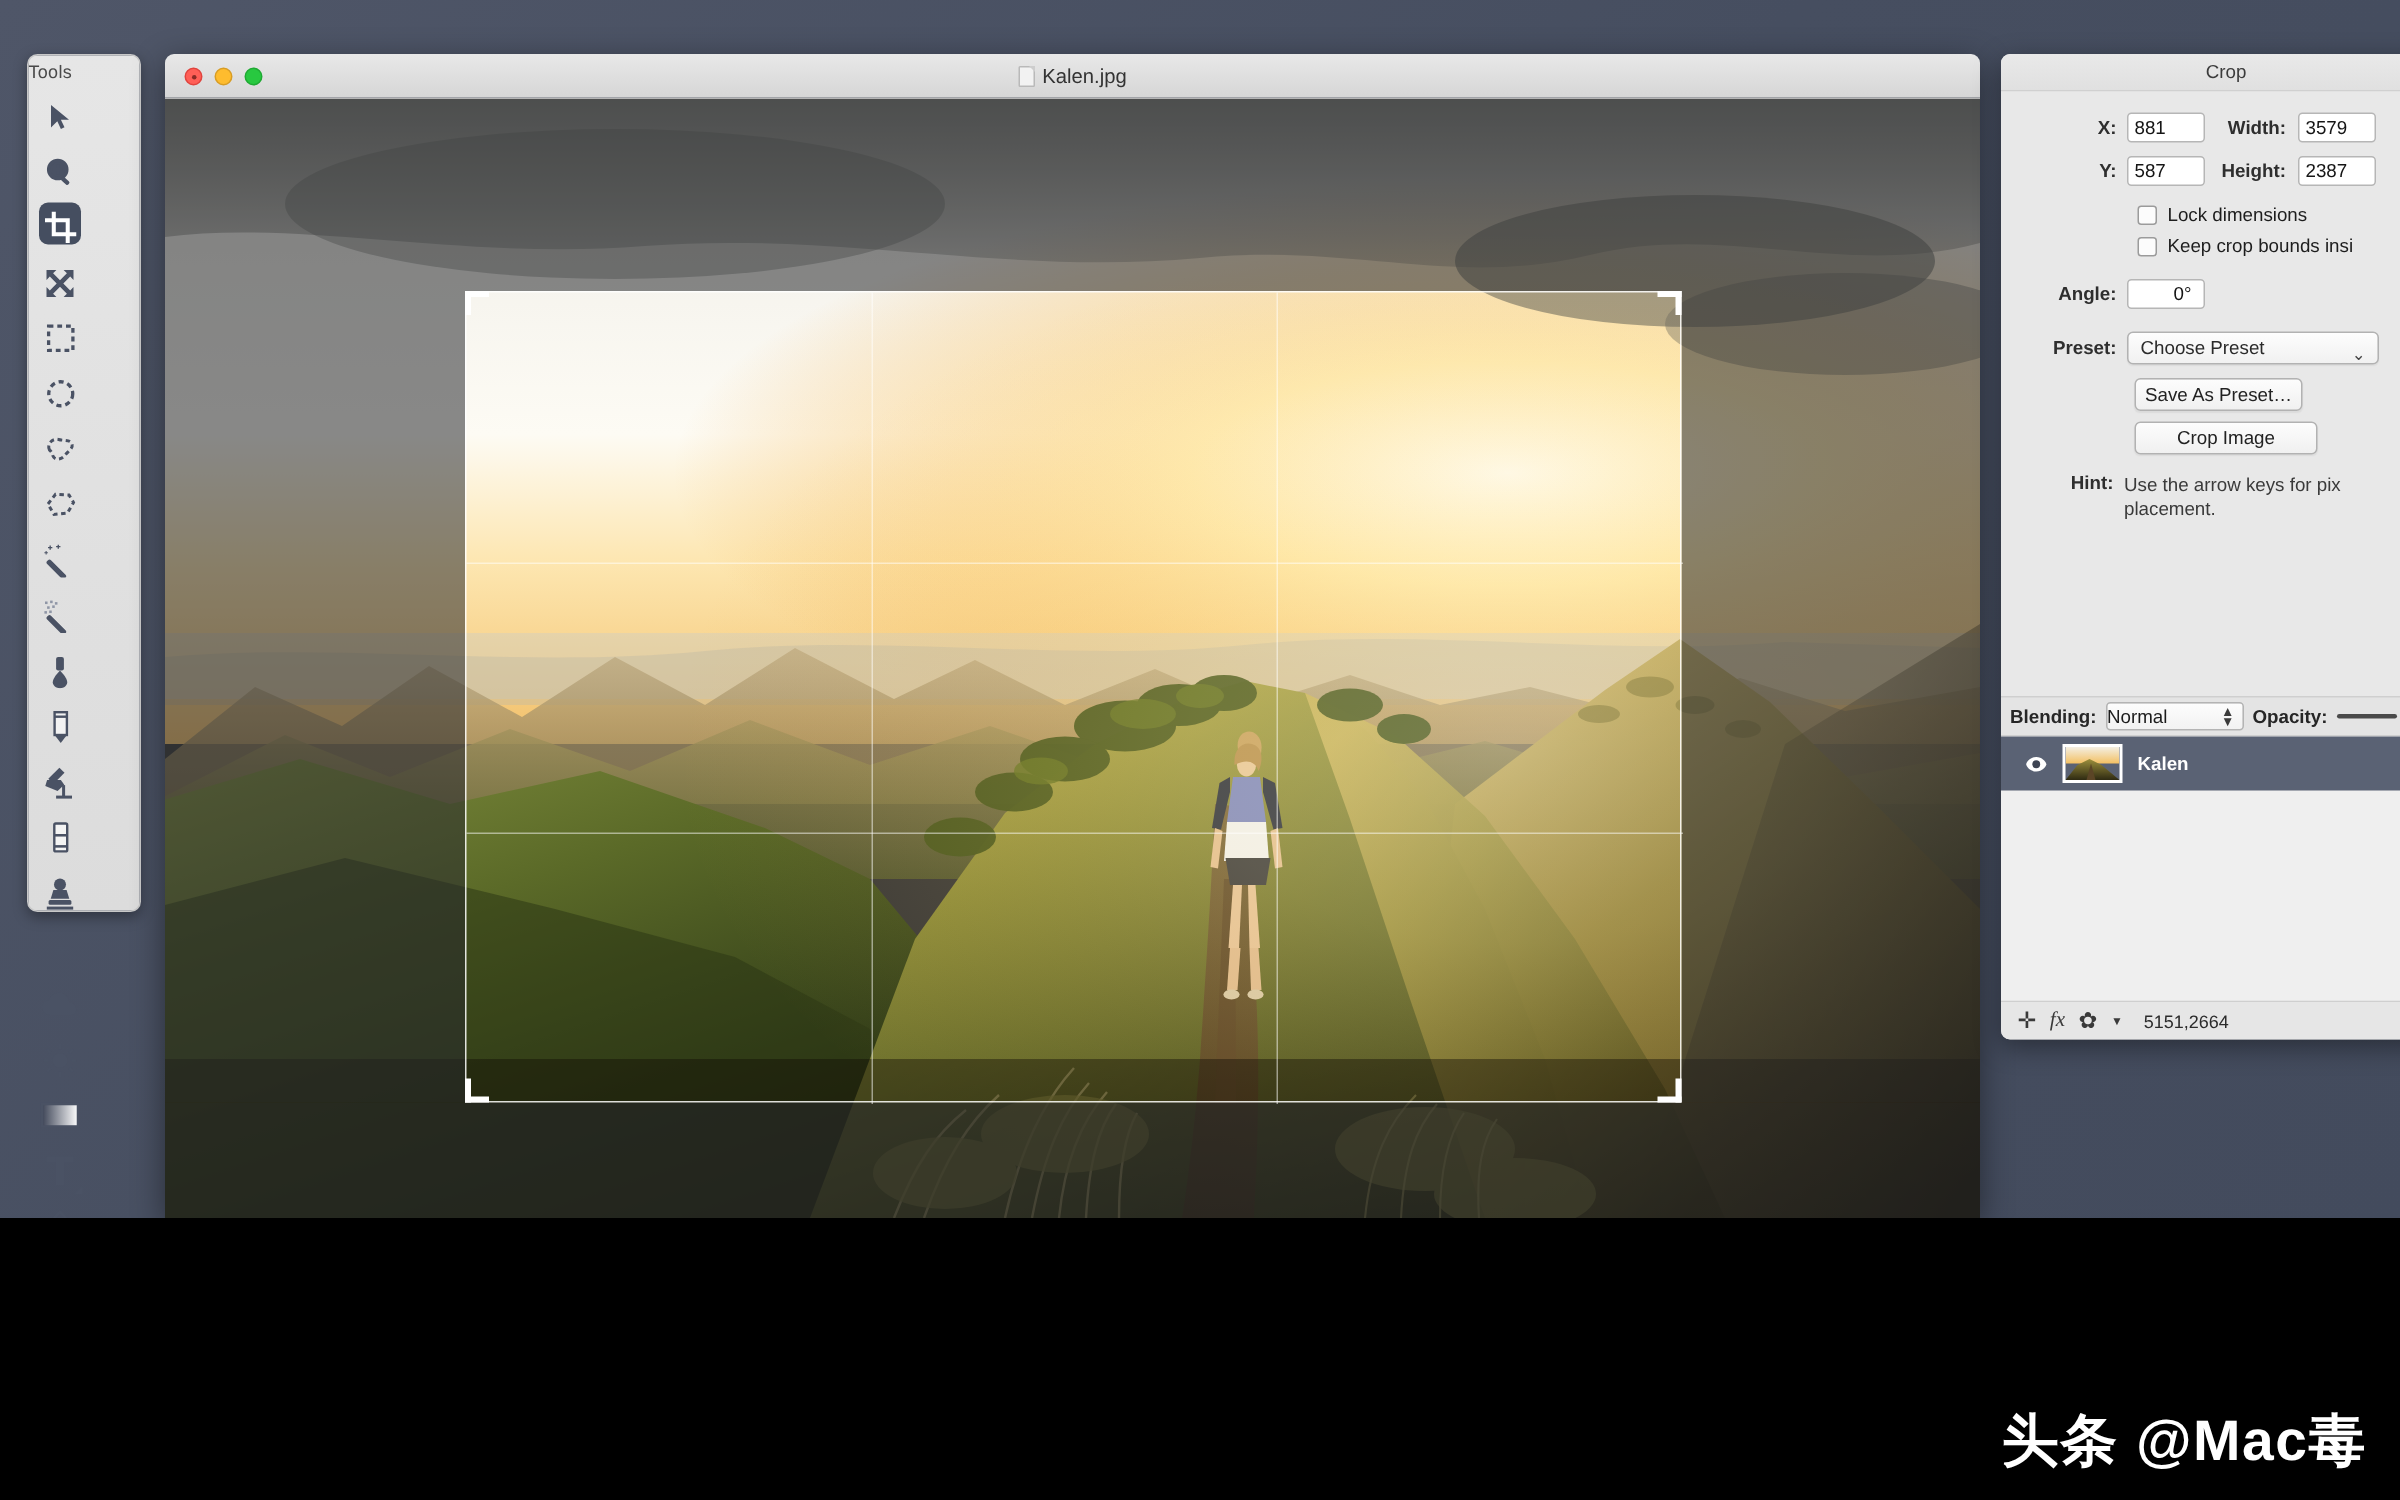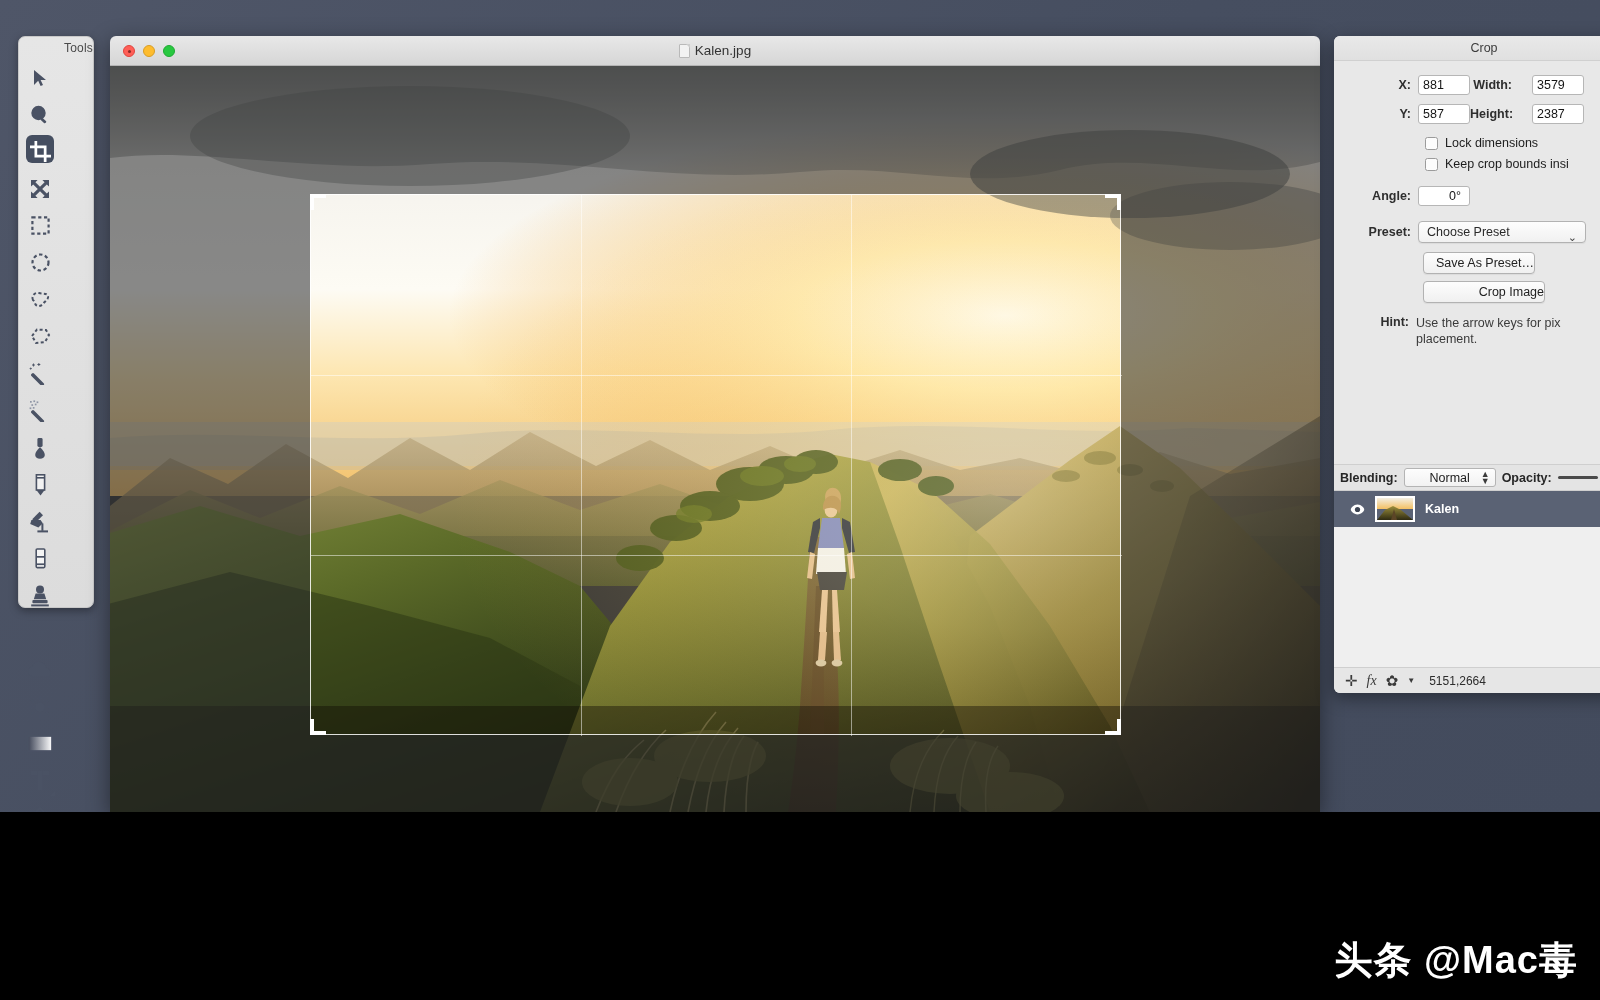--- a/index.html
+++ b/index.html
@@ -18,21 +18,21 @@
 
   
   #tools-palette {
     position: absolute; left: 18px; top: 36px; width: 76px; height: 572px;
     background: linear-gradient(180deg,#e6e6e6 0%,#dcdcdc 100%);
     border-radius: 7px;
     box-shadow: 0 3px 9px rgba(0,0,0,.35);
     border: 1px solid #c8c8c8;
   }
   #tools-title {
-    text-align: right; font-size: 12px; color: #4a4a4a;
+    text-align: left; font-size: 12px; color: #4a4a4a;
     padding-top: 4px; height: 22px; letter-spacing: .2px;
   }
   .tool-grid { display: flex; flex-wrap: wrap; padding: 0 4px; }
   .tool-cell {
     width: 34px; height: 37px;
     display: flex; align-items: center; justify-content: center;
     position: relative;
   }
   .tool-cell svg { display: block; }
   .tool-cell.selected::before {
@@ -121,21 +121,21 @@
   .lbl {
     font-size: 12.5px; color: #2e2e2e; text-align: right; font-weight: 600;
   }
   .lbl-w { width: 84px; padding-right: 7px; }
   .num-field {
     width: 52px; height: 20px; background: #fff;
     border: 1px solid #b6b6b6; border-radius: 3px;
     font-size: 12.5px; color: #151515; padding: 0 4px;
     font-family: "Liberation Sans", sans-serif;
   }
-  .lbl2 { width: 62px; text-align: right; padding-right: 20px; font-size: 12.5px; color:#2e2e2e; font-weight:600;}
+  .lbl2 { width: 62px; text-align: right; padding-right: 8px; font-size: 12.5px; color:#2e2e2e; font-weight:600;}
   .chk-row { display: flex; align-items: center; margin-bottom: 7px; padding-left: 91px; }
   .chkbox {
     width: 13px; height: 13px; border: 1px solid #9b9b9b; border-radius: 2.5px;
     background: #fcfcfc; margin-right: 7px; flex: 0 0 auto;
   }
   .chk-label { font-size: 12.5px; color: #1d1d1d; white-space: nowrap; }
   .angle-field {
     width: 52px; height: 20px; background: #fff; border: 1px solid #b6b6b6;
     border-radius: 3px; font-size: 12.5px; color: #151515; text-align: right;
     padding-right: 8px; line-height: 19px;
@@ -146,38 +146,38 @@
     font-size: 12.5px; color: #2a2a2a; line-height: 21px; padding-left: 8px;
     position: relative; box-shadow: 0 1px 1px rgba(0,0,0,.06);
   }
   .select-box .chev {
     position: absolute; right: 8px; top: 5px; font-size: 11px; color: #444;
   }
   .btn {
     background: linear-gradient(180deg,#fdfdfd,#f0f0f0);
     border: 1px solid #b2b2b2; border-radius: 4px;
     font-size: 12.5px; color: #222; height: 22px; line-height: 20px;
-    text-align: right; box-shadow: 0 1px 1px rgba(0,0,0,.06);
+    text-align: center; box-shadow: 0 1px 1px rgba(0,0,0,.06);
   }
   #btn-save-preset { width: 112px; margin-left: 89px; margin-bottom: 7px; }
   #btn-crop-image  { width: 122px; margin-left: 89px; margin-bottom: 12px; }
   #hint-row { display: flex; padding-left: 36px; padding-right: 4px; }
   #hint-label { font-size: 12.5px; color: #2e2e2e; font-weight: 600; width: 46px; text-align:right; padding-right:7px;}
   #hint-text { font-size: 12.5px; color: #3a3a3a; line-height: 16px; width: 200px; }
 
   #blend-bar {
     height: 27px; background: #e4e4e4; border-top: 1px solid #cfcfcf;
     border-bottom: 1px solid #cfcfcf; display: flex; align-items: center;
     padding-left: 6px; gap: 6px; flex: 0 0 auto;
   }
   .bb-label { font-size: 12.5px; color: #262626; font-weight: 600; }
   #blend-select {
     width: 92px; height: 19px; background: linear-gradient(180deg,#fdfdfd,#f2f2f2);
     border: 1px solid #b4b4b4; border-radius: 3px;
-    font-size: 12.5px; color: #1c1c1c; text-align: center; line-height: 18px;
+    font-size: 12.5px; color: #1c1c1c; text-align: left; line-height: 18px;
     position: relative;
   }
   #blend-select .stepper { position: absolute; right: 5px; top: 2px; font-size: 9px; line-height: 7px; color:#3b3b3b;}
   #opacity-track { width: 40px; height: 3px; background: #4a4a4a; border-radius: 2px; }
 
   #layers-list { flex: 1 1 auto; background: #efefef; position: relative; }
   #layer-row {
     height: 36px; background: #5a6274; display: flex; align-items: center;
     padding-left: 16px; gap: 10px;
   }

